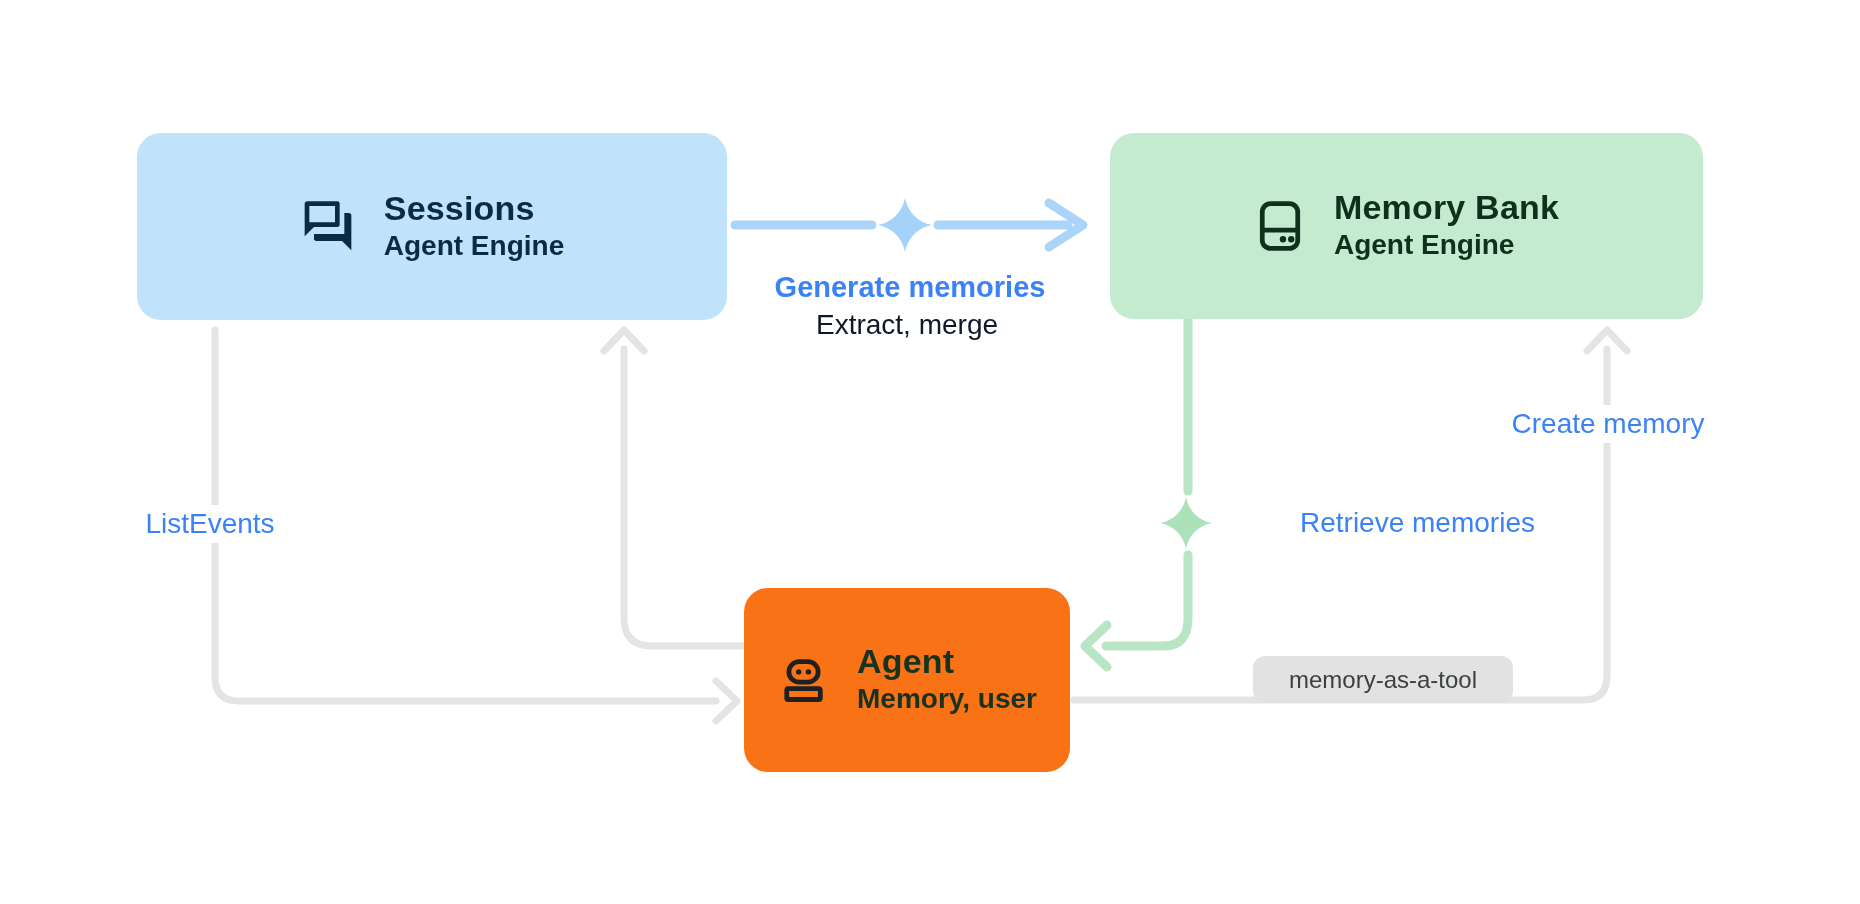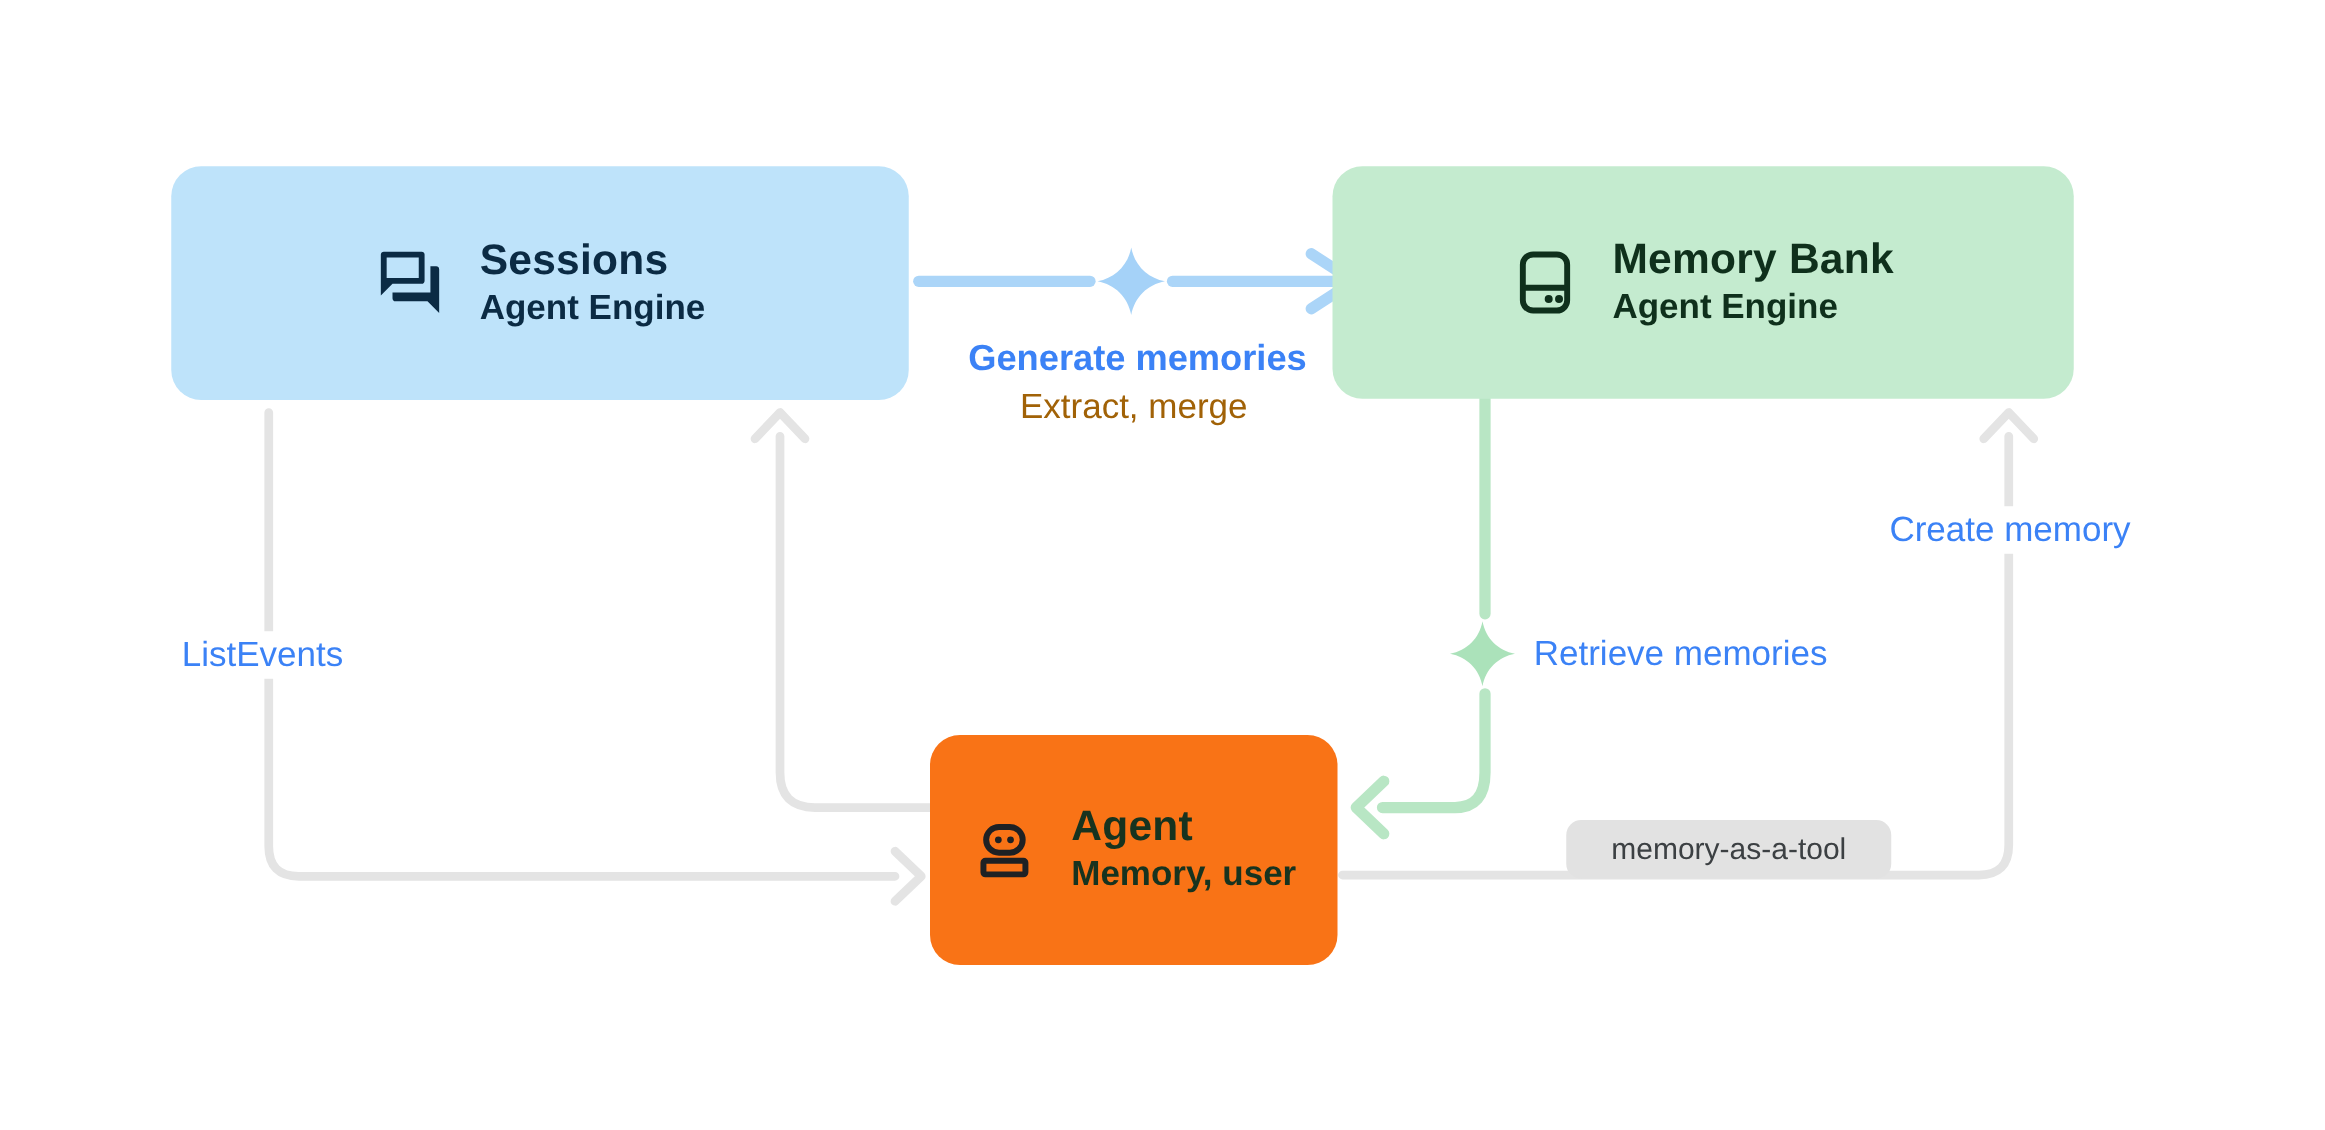--- a/index.html
+++ b/index.html
@@ -12,40 +12,40 @@
   }
   .edges-svg{position:absolute;left:0;top:0;width:1860px;height:904px;}
 
   
   .node{
     position:absolute;
     display:flex;align-items:center;justify-content:center;
     gap:28px;border-radius:24px;
   }
   .node-sessions{left:137px;top:133px;width:590px;height:187px;background:#BEE3FA;color:#0B2B44;}
-  .node-memory  {left:1066px;top:133px;width:593px;height:186px;background:#C4EBCF;color:#0F301C;}
+  .node-memory  {left:1110px;top:133px;width:593px;height:186px;background:#C4EBCF;color:#0F301C;}
   .node-agent   {left:744px;top:588px;width:326px;height:184px;background:#f97316;color:#17331F;}
   .node-icon{display:block;line-height:0;}
   .node-icon svg{display:block;}
   .node-sessions .node-icon{color:#0B2B44;}
   .node-memory   .node-icon{color:#0F301C;}
   .node-agent    .node-icon{color:#1E2124;}
   .node-title{font-size:34px;font-weight:700;line-height:1.15;letter-spacing:.2px;}
   .node-subtitle{font-size:28px;font-weight:700;line-height:1.3;}
 
   
   .edge-label{
     position:absolute;
     font-size:28px;color:#3b82f6;line-height:1.15;
     white-space:nowrap;
   }
   .centered{transform:translateX(-50%);}
   .masked{background:#ffffff;padding:3px 12px;}
   .label-strong{font-weight:700;font-size:29px;}
-  .label-sub{color:#a16207;font-size:28px;}
+  .label-sub{color:#0f172a;font-size:28px;}
 
   .tool-pill{
     position:absolute;left:1253px;top:656px;width:260px;height:47px;
     background:#E2E2E2;border-radius:12px;
     display:flex;align-items:center;justify-content:center;
     font-size:24px;color:#3C4043;white-space:nowrap;
   }
 </style>
 </head>
 <body>
@@ -117,19 +117,19 @@
   </div>
 
   <div class="edge-label centered label-strong" style="left:910px;top:271px;">Generate memories</div>
   <div class="edge-label centered label-sub" style="left:907px;top:309px;">Extract, merge</div>
 
 
   <div class="edge-label centered masked" style="left:210px;top:505px;">ListEvents</div>
 
   <div class="edge-label centered masked" style="left:1608px;top:405px;">Create memory</div>
 
-  <div class="edge-label" style="left:1227px;top:507px;">Retrieve memories</div>
+  <div class="edge-label" style="left:1300px;top:507px;">Retrieve memories</div>
 
   <div class="tool-pill">
     <span>memory-as-a-tool</span>
   </div>
 
 </div>
 
 </body></html>

